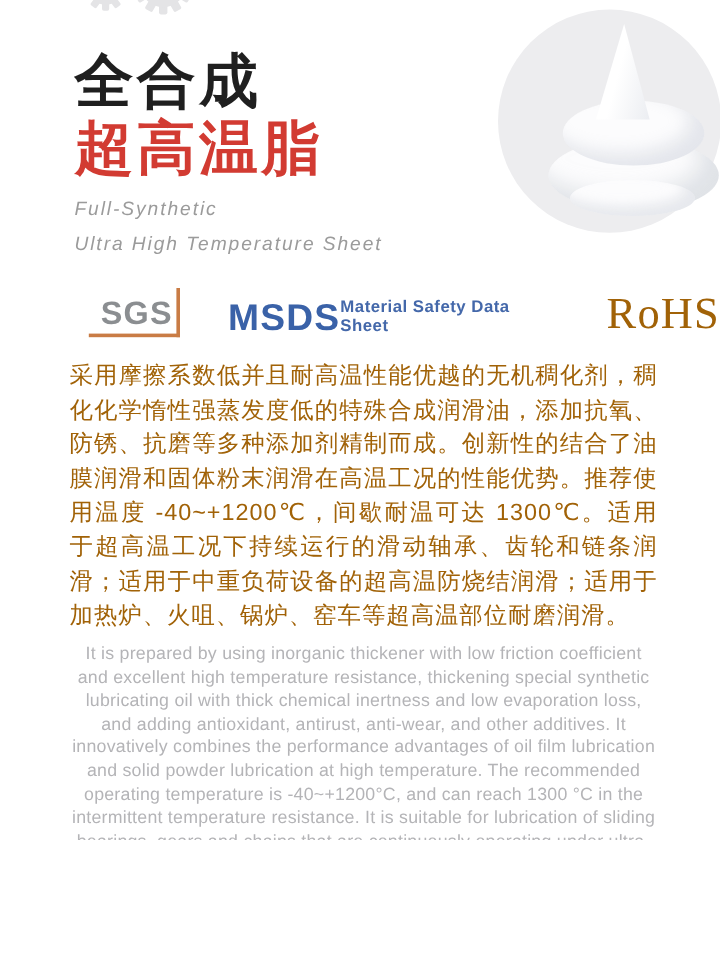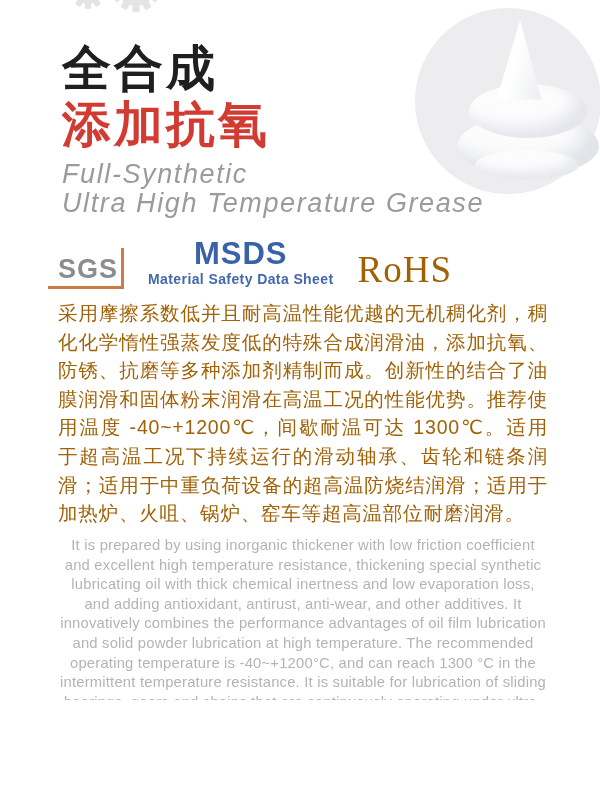--- a/index.html
+++ b/index.html
@@ -36,30 +36,30 @@
     left:60px; top:142px; width:104px; height:30px; border-radius:50%;
     box-shadow: inset -8px -8px 10px rgba(200,205,214,.4);
   }
 
   .title-cn { position:absolute; left:62px; font-weight:700; font-size:49px;
     line-height:1.0; letter-spacing:3px; }
   .title-cn-1 { top:44px; color:#1f1f1f; }
   .title-cn-2 { top:100px; color:#d23b32; }
 
   .subtitle { position:absolute; left:62px; top:160px; font-style:italic;
-    color:#9b9b9b; font-size:27px; line-height:29px; letter-spacing:1.6px; }
+    color:#9b9b9b; font-size:16px; line-height:29px; letter-spacing:1.6px; }
 
-  .certs { position:absolute; left:48px; top:240px; display:flex;
-    align-items:flex-end; gap:24px; }
+  .certs { position:absolute; left:74px; top:240px; display:flex;
+    align-items:flex-end; gap:40px; }
   .cert-sgs {
     font-weight:700; font-size:27px; color:#8b8e91; letter-spacing:1px;
     border-right:3px solid #c97c45; border-bottom:3px solid #c97c45;
     padding:8px 3px 3px 10px; line-height:1;
   }
-  .cert-msds { display:flex; flex-direction:column; align-items:center;
+  .cert-msds { display:flex; flex-direction:row; align-items:flex-end;
     padding-bottom:2px; }
   .cert-msds .big { font-weight:700; font-size:31px; line-height:0.9;
     color:#3a62a8; letter-spacing:1px; }
   .cert-msds .small { font-size:14px; color:#4468aa; letter-spacing:0.4px;
     margin-top:3px; font-weight:700; }
   .cert-rohs { font-family:"Liberation Serif","DejaVu Serif",serif;
     font-size:37px; line-height:0.95; color:#a16207; letter-spacing:1px;
     padding-bottom:2px; }
 
   .desc-cn {
@@ -116,25 +116,25 @@
   </svg>
 
   <div class="product-circle">
     <div class="blob blob-base"></div>
     <div class="blob blob-skirt"></div>
     <div class="blob blob-mid"></div>
     <div class="blob blob-cone"></div>
   </div>
 
   <div class="title-cn title-cn-1">全合成</div>
-  <div class="title-cn title-cn-2">添加抗氧</div>
+  <div class="title-cn title-cn-2">超高温脂</div>
 
   <div class="subtitle">
     <div>Full-Synthetic</div>
-    <div>Ultra High Temperature Grease</div>
+    <div>Ultra High Temperature Sheet</div>
   </div>
 
   <div class="certs">
     <div class="cert-sgs">SGS</div>
     <div class="cert-msds">
       <span class="big">MSDS</span>
       <span class="small">Material Safety Data Sheet</span>
     </div>
     <div class="cert-rohs">RoHS</div>
   </div>

